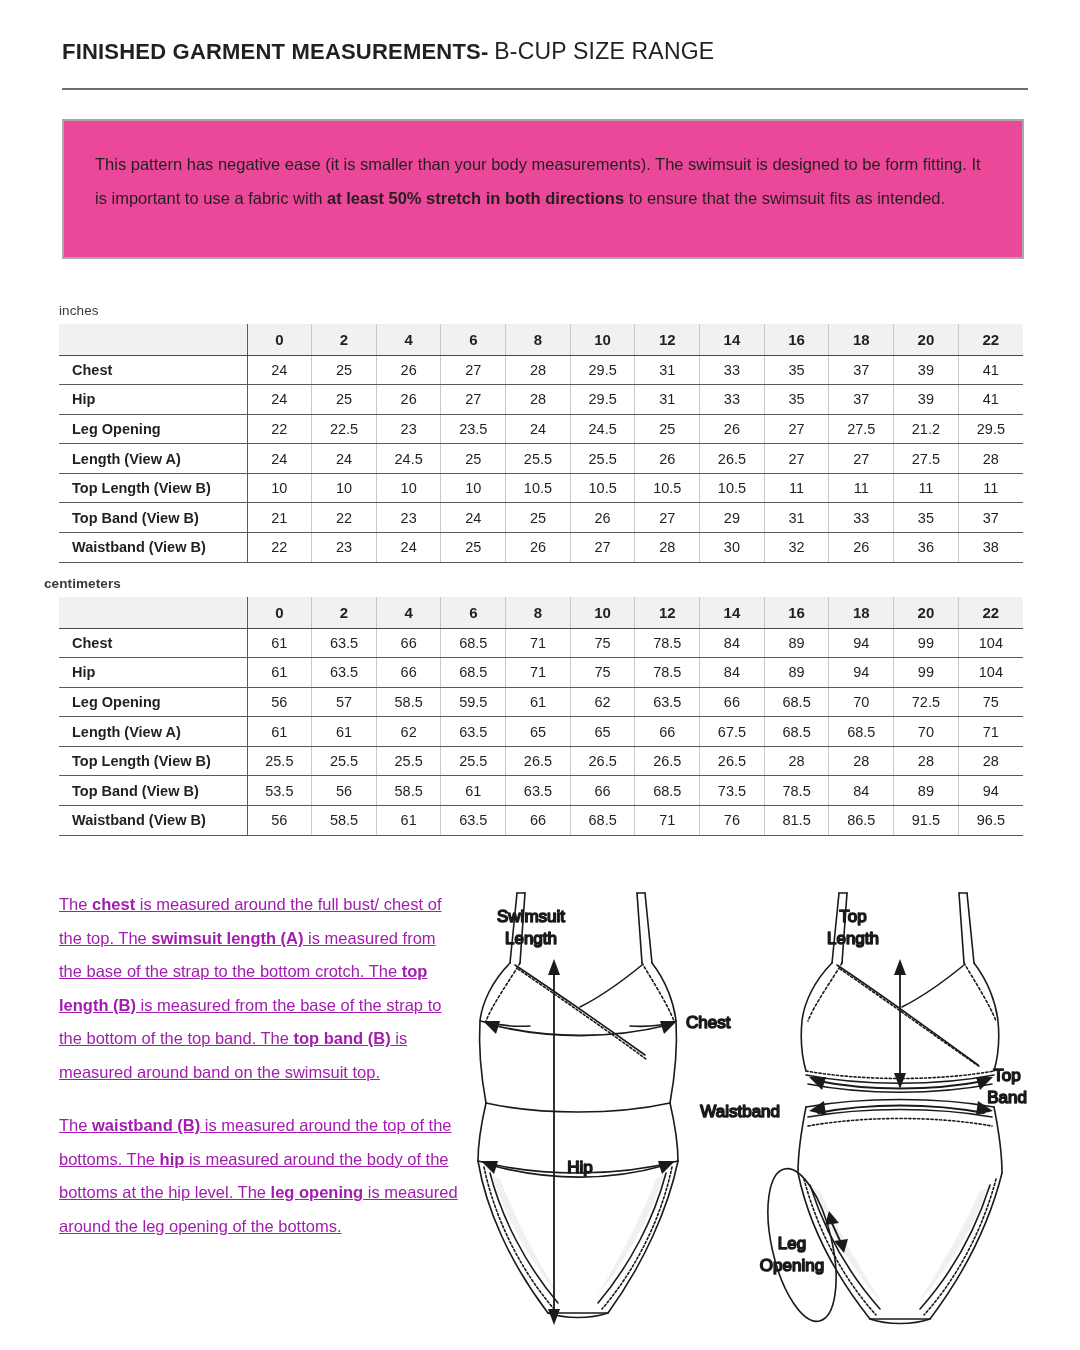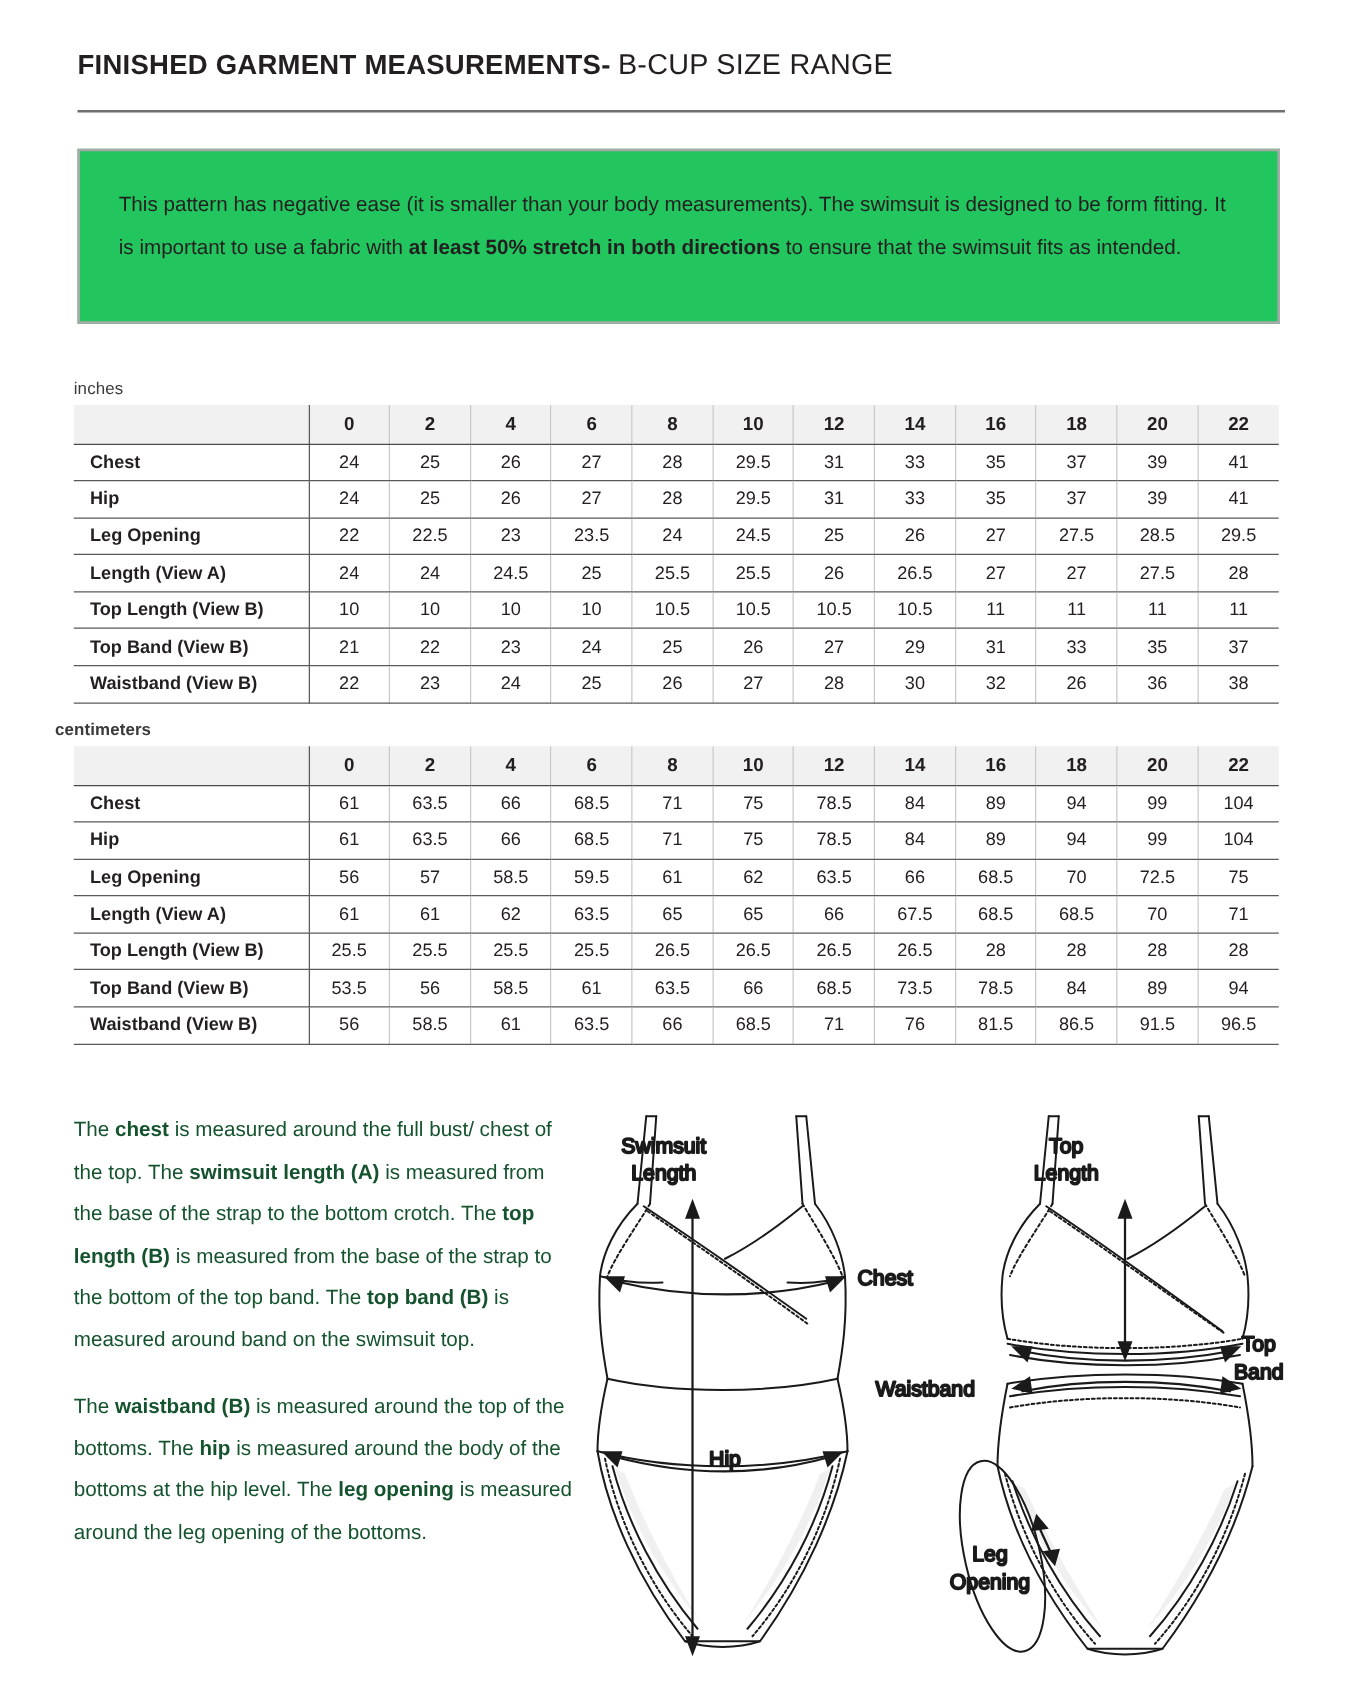--- a/index.html
+++ b/index.html
@@ -41,21 +41,21 @@
     position: absolute;
     left: 62px; top: 88px; width: 966px; height: 2px;
     background: #6e6e6e;
   }
 
   
   .note-box {
     position: absolute;
     left: 62px; top: 119px; width: 962px; height: 140px;
     border: 2px solid #a9a9a9;
-    background: #22c55e;
+    background: #ec4899;
     padding: 26px 30px 0 31px;
   }
   .note-text {
     font-size: 16.5px;
     line-height: 34px;
     color: #231f20;
   }
   .note-text b { font-weight: bold; }
 
   
@@ -127,21 +127,22 @@
 
   
   .desc {
     position: absolute;
     left: 59px; top: 888px; width: 400px;
   }
   .desc p {
     margin: 0 0 20px 0;
     font-size: 16.5px;
     line-height: 33.5px;
-    color: #14532d;
+    color: #a21caf;
+    text-decoration: underline;
   }
   .desc p b { font-weight: bold; }
 
   .figure {
     position: absolute;
     left: 470px; top: 885px; width: 600px; height: 450px; text-align: right;
   }
   .figure svg { display: block; }
 
   .fig-label {
@@ -237,21 +238,21 @@
           <td>22</td>
           <td>22.5</td>
           <td>23</td>
           <td>23.5</td>
           <td>24</td>
           <td>24.5</td>
           <td>25</td>
           <td>26</td>
           <td>27</td>
           <td>27.5</td>
-          <td>28.5</td>
+          <td>21.2</td>
           <td class="last">29.5</td>
         </tr>
         <tr>
           <th class="rowlabel">Length (View A)</th>
           <td>24</td>
           <td>24</td>
           <td>24.5</td>
           <td>25</td>
           <td>25.5</td>
           <td>25.5</td>

